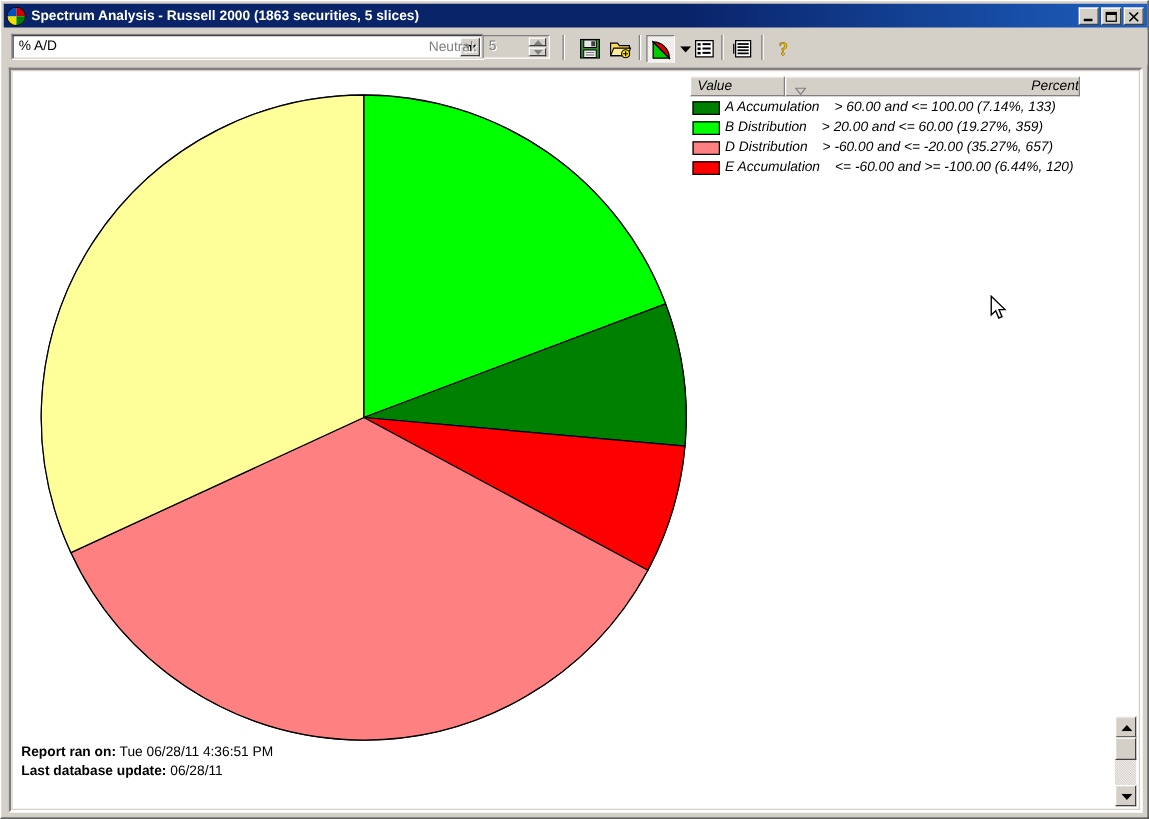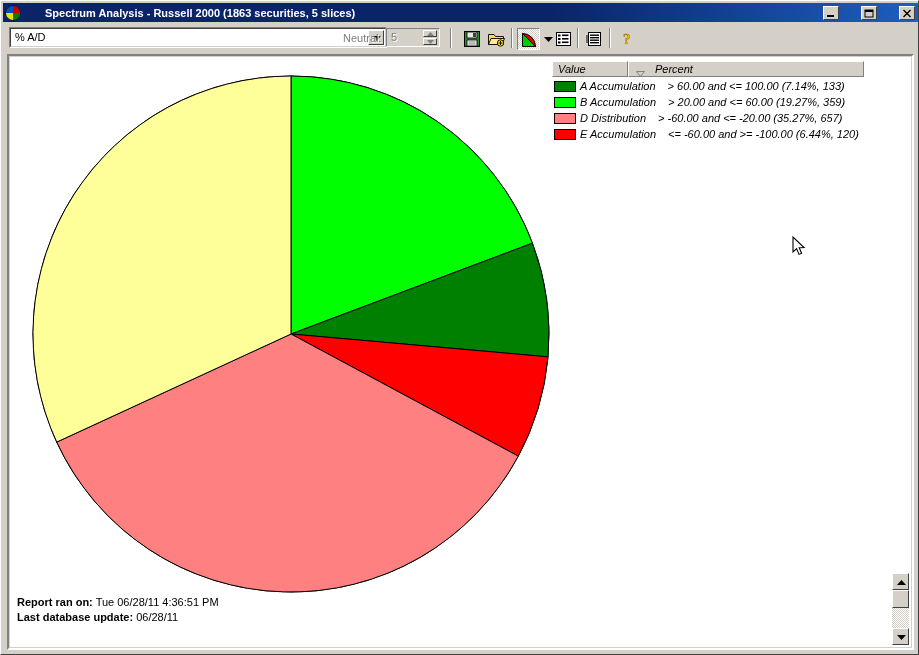--- a/index.html
+++ b/index.html
@@ -24,21 +24,20 @@
 
   
   #titlebar {
     position: absolute;
     left: 2px; top: 2px;
     width: 915px; height: 19px;
     background: linear-gradient(to right, #0a246a 0%, #0a246a 60%, #1d5fbf 100%);
     display: flex;
     align-items: center;
     box-sizing: border-box;
-    gap: 20px;
   }
   #title-icon {
     width: 16px; height: 16px;
     margin-left: 2px; margin-right: 4px;
     position: relative;
     flex: 0 0 auto;
   }
   #title-icon svg { display:block; }
   #title-text {
     color: #ffffff;
@@ -245,21 +244,21 @@
     color: #000;
     font-family: "Liberation Sans", sans-serif;
     padding-left: 5px;
     line-height: 14px;
     position: relative;
     cursor: default;
     white-space: nowrap;
     overflow: hidden;
   }
   #hdr-value { width: 76px; }
-  #hdr-percent { width: 236px; padding-left: 26px; }
+  #hdr-percent { width: 236px; padding-left: 26px; text-align: right; }
   #sort-tri {
     position: absolute;
     left: 7px; top: 4px;
   }
   #legend-rows {
     position: absolute;
     left: 0; top: 17px;
     width: 358px;
   }
   .legend-row {
@@ -506,21 +505,21 @@
           </div>
         </div>
         <div id="legend-rows">
             <div class="legend-row">
               <span class="swatch" style="background: rgb(0, 128, 0);"></span>
               <span class="lg-name">A Accumulation</span>
               <span class="lg-range">&gt; 60.00 and &lt;= 100.00 (7.14%, 133)</span>
             </div>
             <div class="legend-row">
               <span class="swatch" style="background: rgb(0, 255, 0);"></span>
-              <span class="lg-name">B Accumulation</span>
+              <span class="lg-name">B Distribution</span>
               <span class="lg-range">&gt; 20.00 and &lt;= 60.00 (19.27%, 359)</span>
             </div>
             <div class="legend-row">
               <span class="swatch" style="background: rgb(255, 128, 128);"></span>
               <span class="lg-name">D Distribution</span>
               <span class="lg-range">&gt; -60.00 and &lt;= -20.00 (35.27%, 657)</span>
             </div>
             <div class="legend-row">
               <span class="swatch" style="background: rgb(255, 0, 0);"></span>
               <span class="lg-name">E Accumulation</span>

